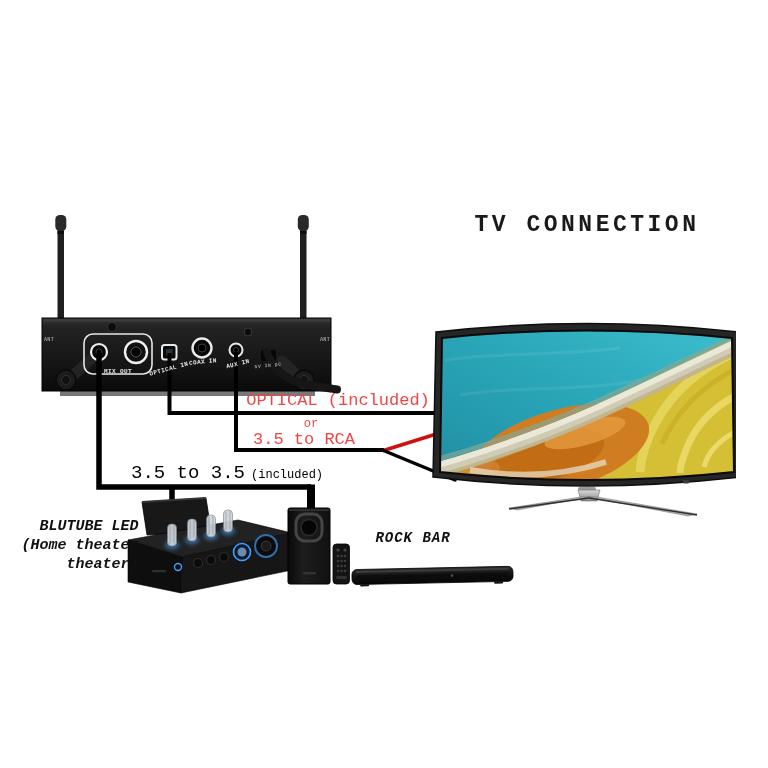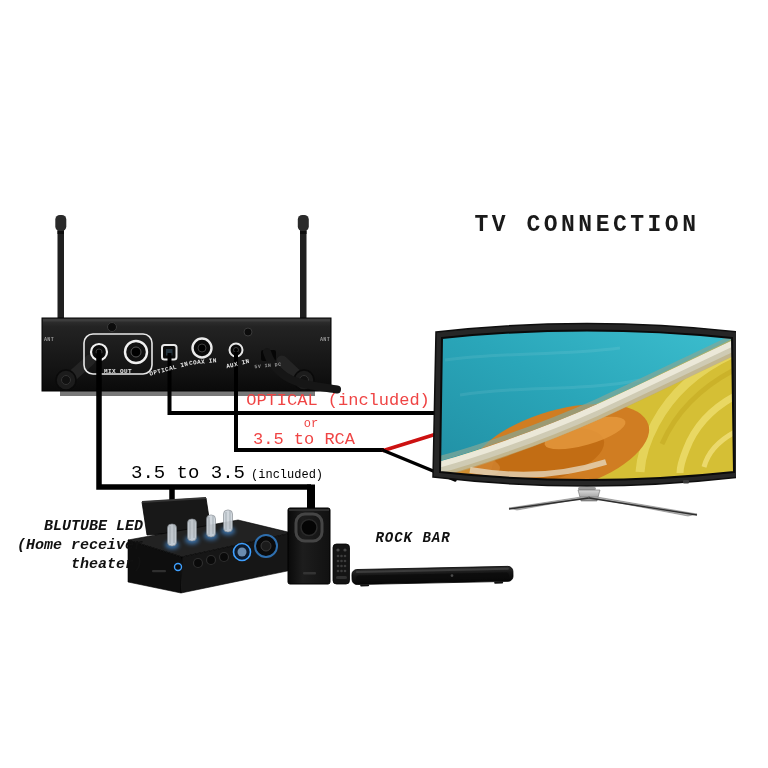--- a/index.html
+++ b/index.html
@@ -263,21 +263,21 @@
   <div class="lbl conn-lbl or-lbl" style="left:311px;top:417px;">or</div>
 
   <div class="lbl conn-lbl" style="left:304px;top:430px;">3.5 to RCA</div>
 
   <div class="lbl cable35" style="left:110px;top:462px;margin-left:21px;">
     <span>3.5 to 3.5</span><span class="small">(included)</span>
   </div>
 
   <div class="lbl dev-lbl blutube" style="left:80px;top:517px;">
     <div>BLUTUBE LED</div>
-    <div>(Home receiver</div>
+    <div>(Home theater</div>
     <div>theater)</div>
   </div>
 
   <div class="lbl dev-lbl rockbar" style="left:413px;top:530px;">ROCK BAR</div>
 
   <div class="port-lbl" style="left:118px;top:371px;">MIX OUT</div>
   <div class="port-lbl" style="left:169px;top:369px;transform:translate(-50%,-50%) rotate(-15deg);">OPTICAL IN</div>
   <div class="port-lbl" style="left:203px;top:362px;transform:translate(-50%,-50%) rotate(-6deg);">COAX IN</div>
   <div class="port-lbl" style="left:238px;top:364px;transform:translate(-50%,-50%) rotate(-14deg);">AUX IN</div>
   <div class="port-lbl dim" style="left:268px;top:366px;transform:translate(-50%,-50%) rotate(-5deg);">5V IN DC</div>

